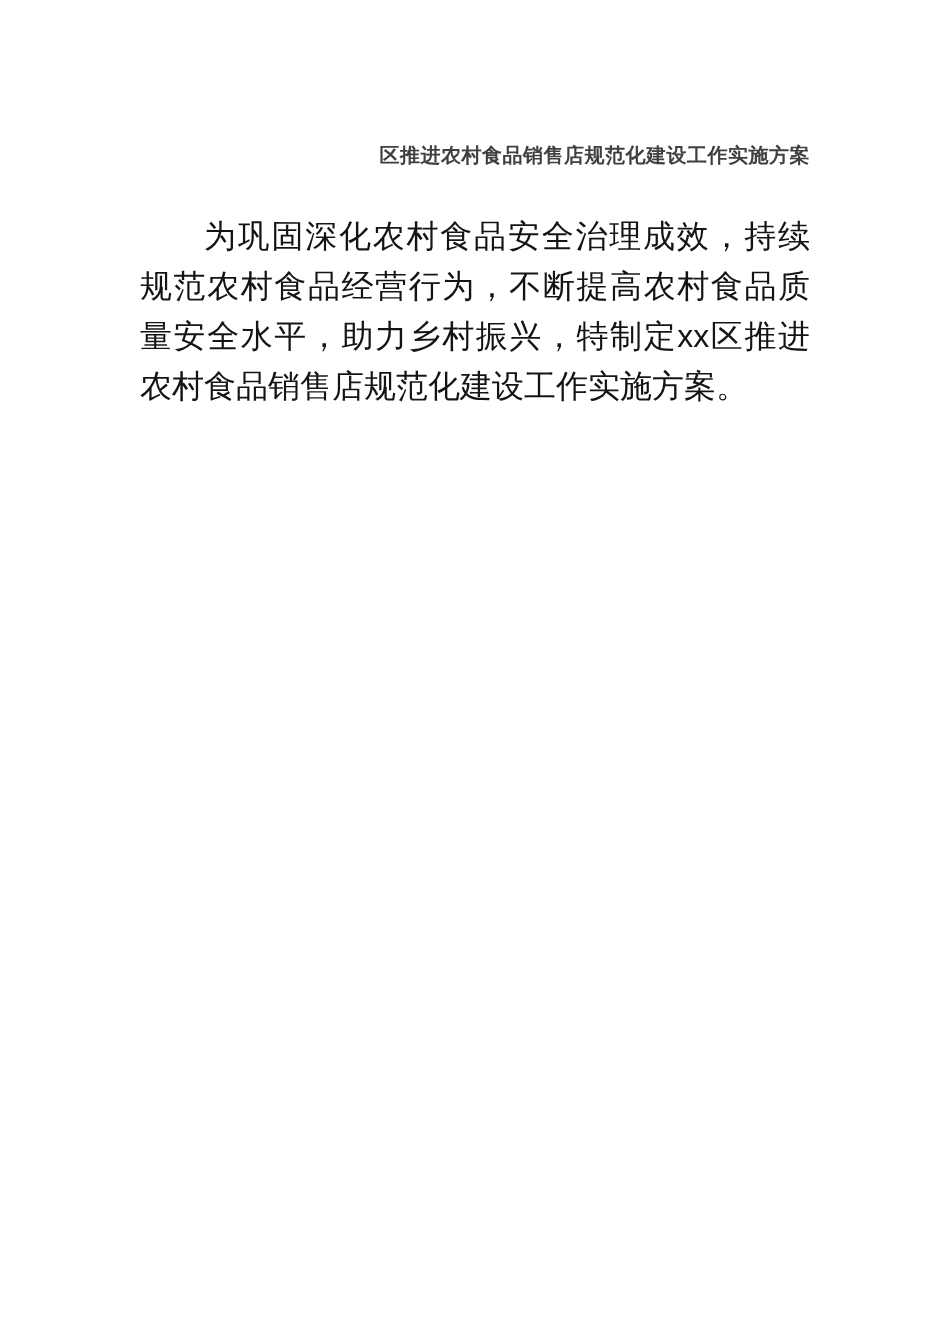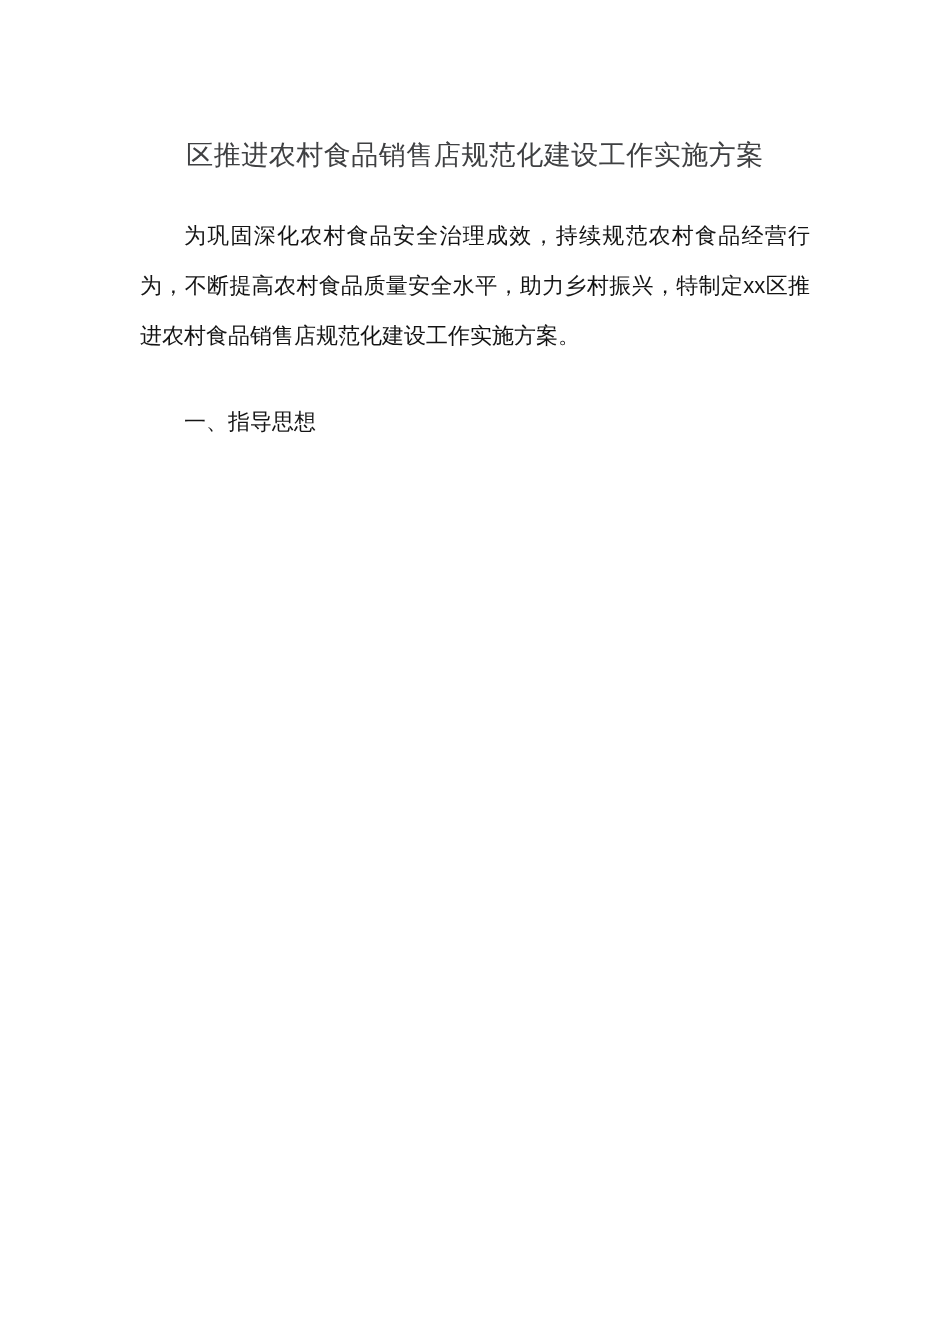--- a/index.html
+++ b/index.html
@@ -15,44 +15,43 @@
   }
   .page {
     box-sizing: border-box;
     width: 950px;
     height: 1344px;
     padding: 135px 140px 0 140px;
     background: var(--page-bg, #ffffff);
   }
   .doc-title {
     margin: 0;
-    font-size: 27px;
+    font-size: 20px;
     line-height: 40px;
-    font-weight: normal;
-    text-align: center;
+    font-weight: bold;
+    text-align: right;
     color: var(--title-color, #3f4042);
     letter-spacing: 0.5px;
   }
   .block {
     margin: 36px 0 0 0;
-    font-size: 22px;
+    font-size: 32px;
     line-height: 50px;
     color: var(--body-color, #141414);
     text-indent: 2em;
   }
   .block.paragraph {
     text-align: justify;
     text-justify: inter-ideograph;
   }
   .block.heading {
     text-align: left;
   }
 </style>
 </head>
 <body>
 
 <div class="page">
   <h1 class="doc-title">区推进农村食品销售店规范化建设工作实施方案</h1>
   <div id="blocks">
       <p class="block paragraph">为巩固深化农村食品安全治理成效，持续规范农村食品经营行为，不断提高农村食品质量安全水平，助力乡村振兴，特制定xx区推进农村食品销售店规范化建设工作实施方案。</p>
-      <p class="block heading">一、指导思想</p>
     </div>
 </div>
 
 </body></html>

